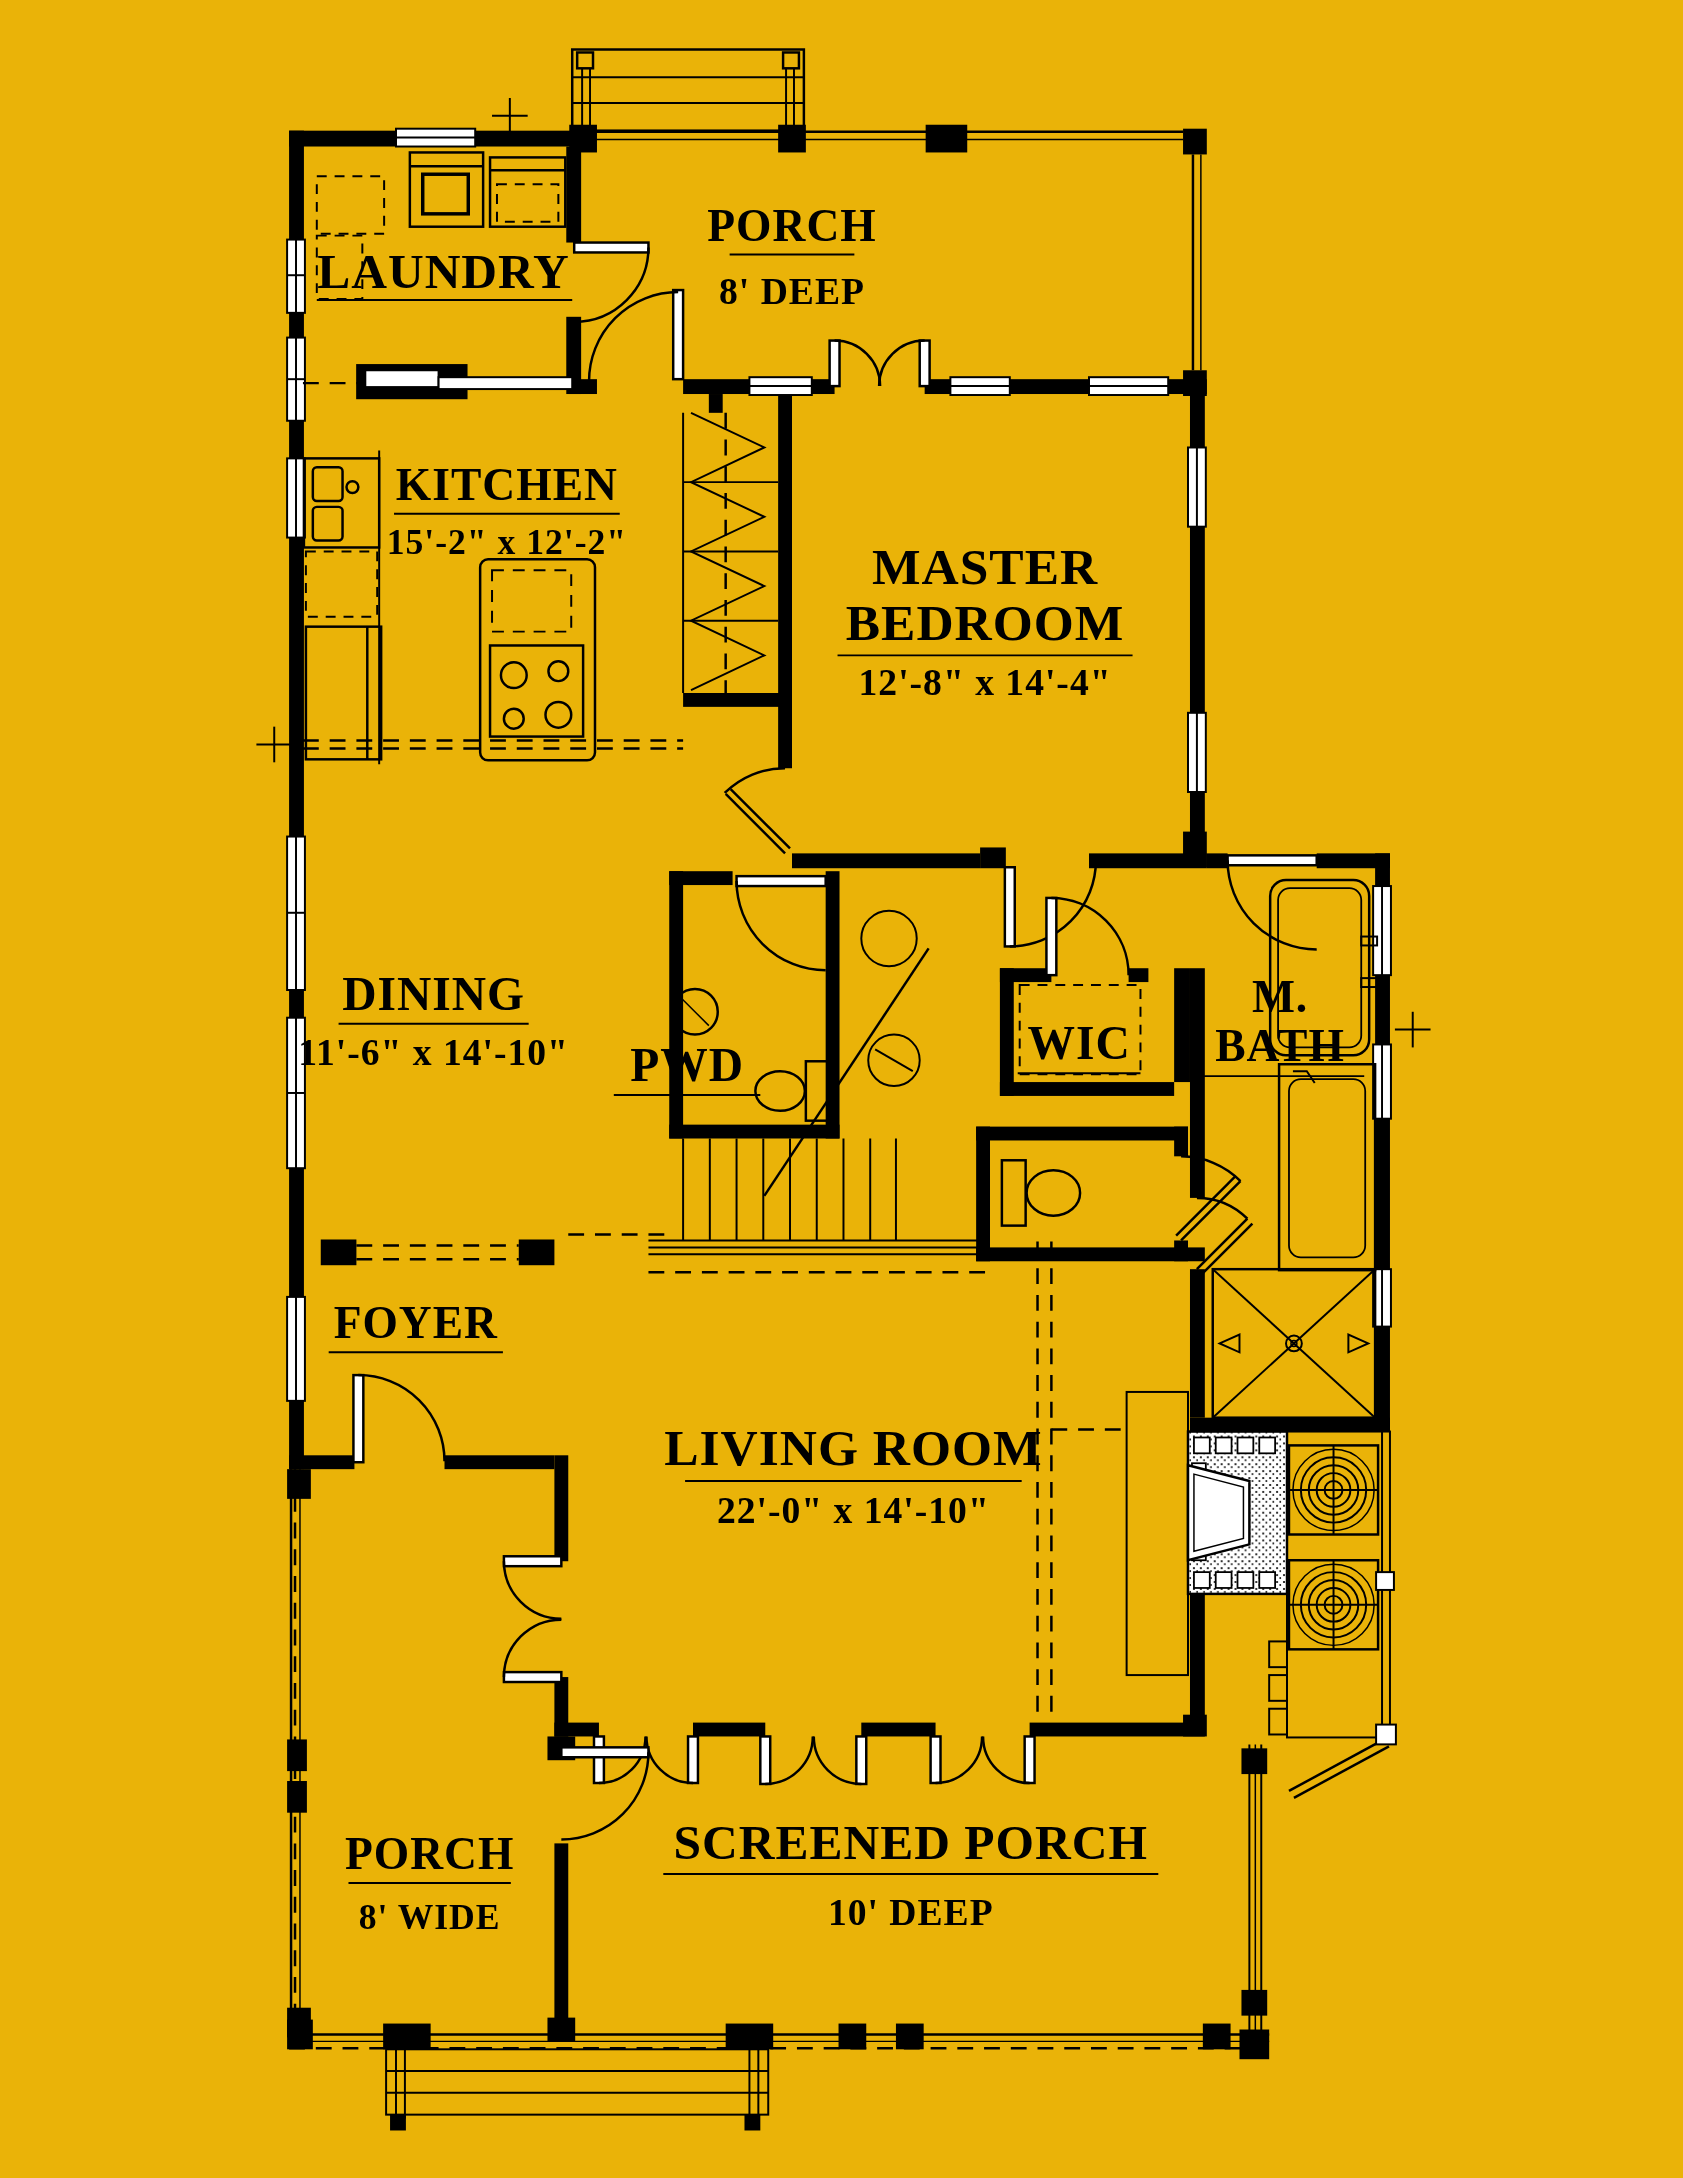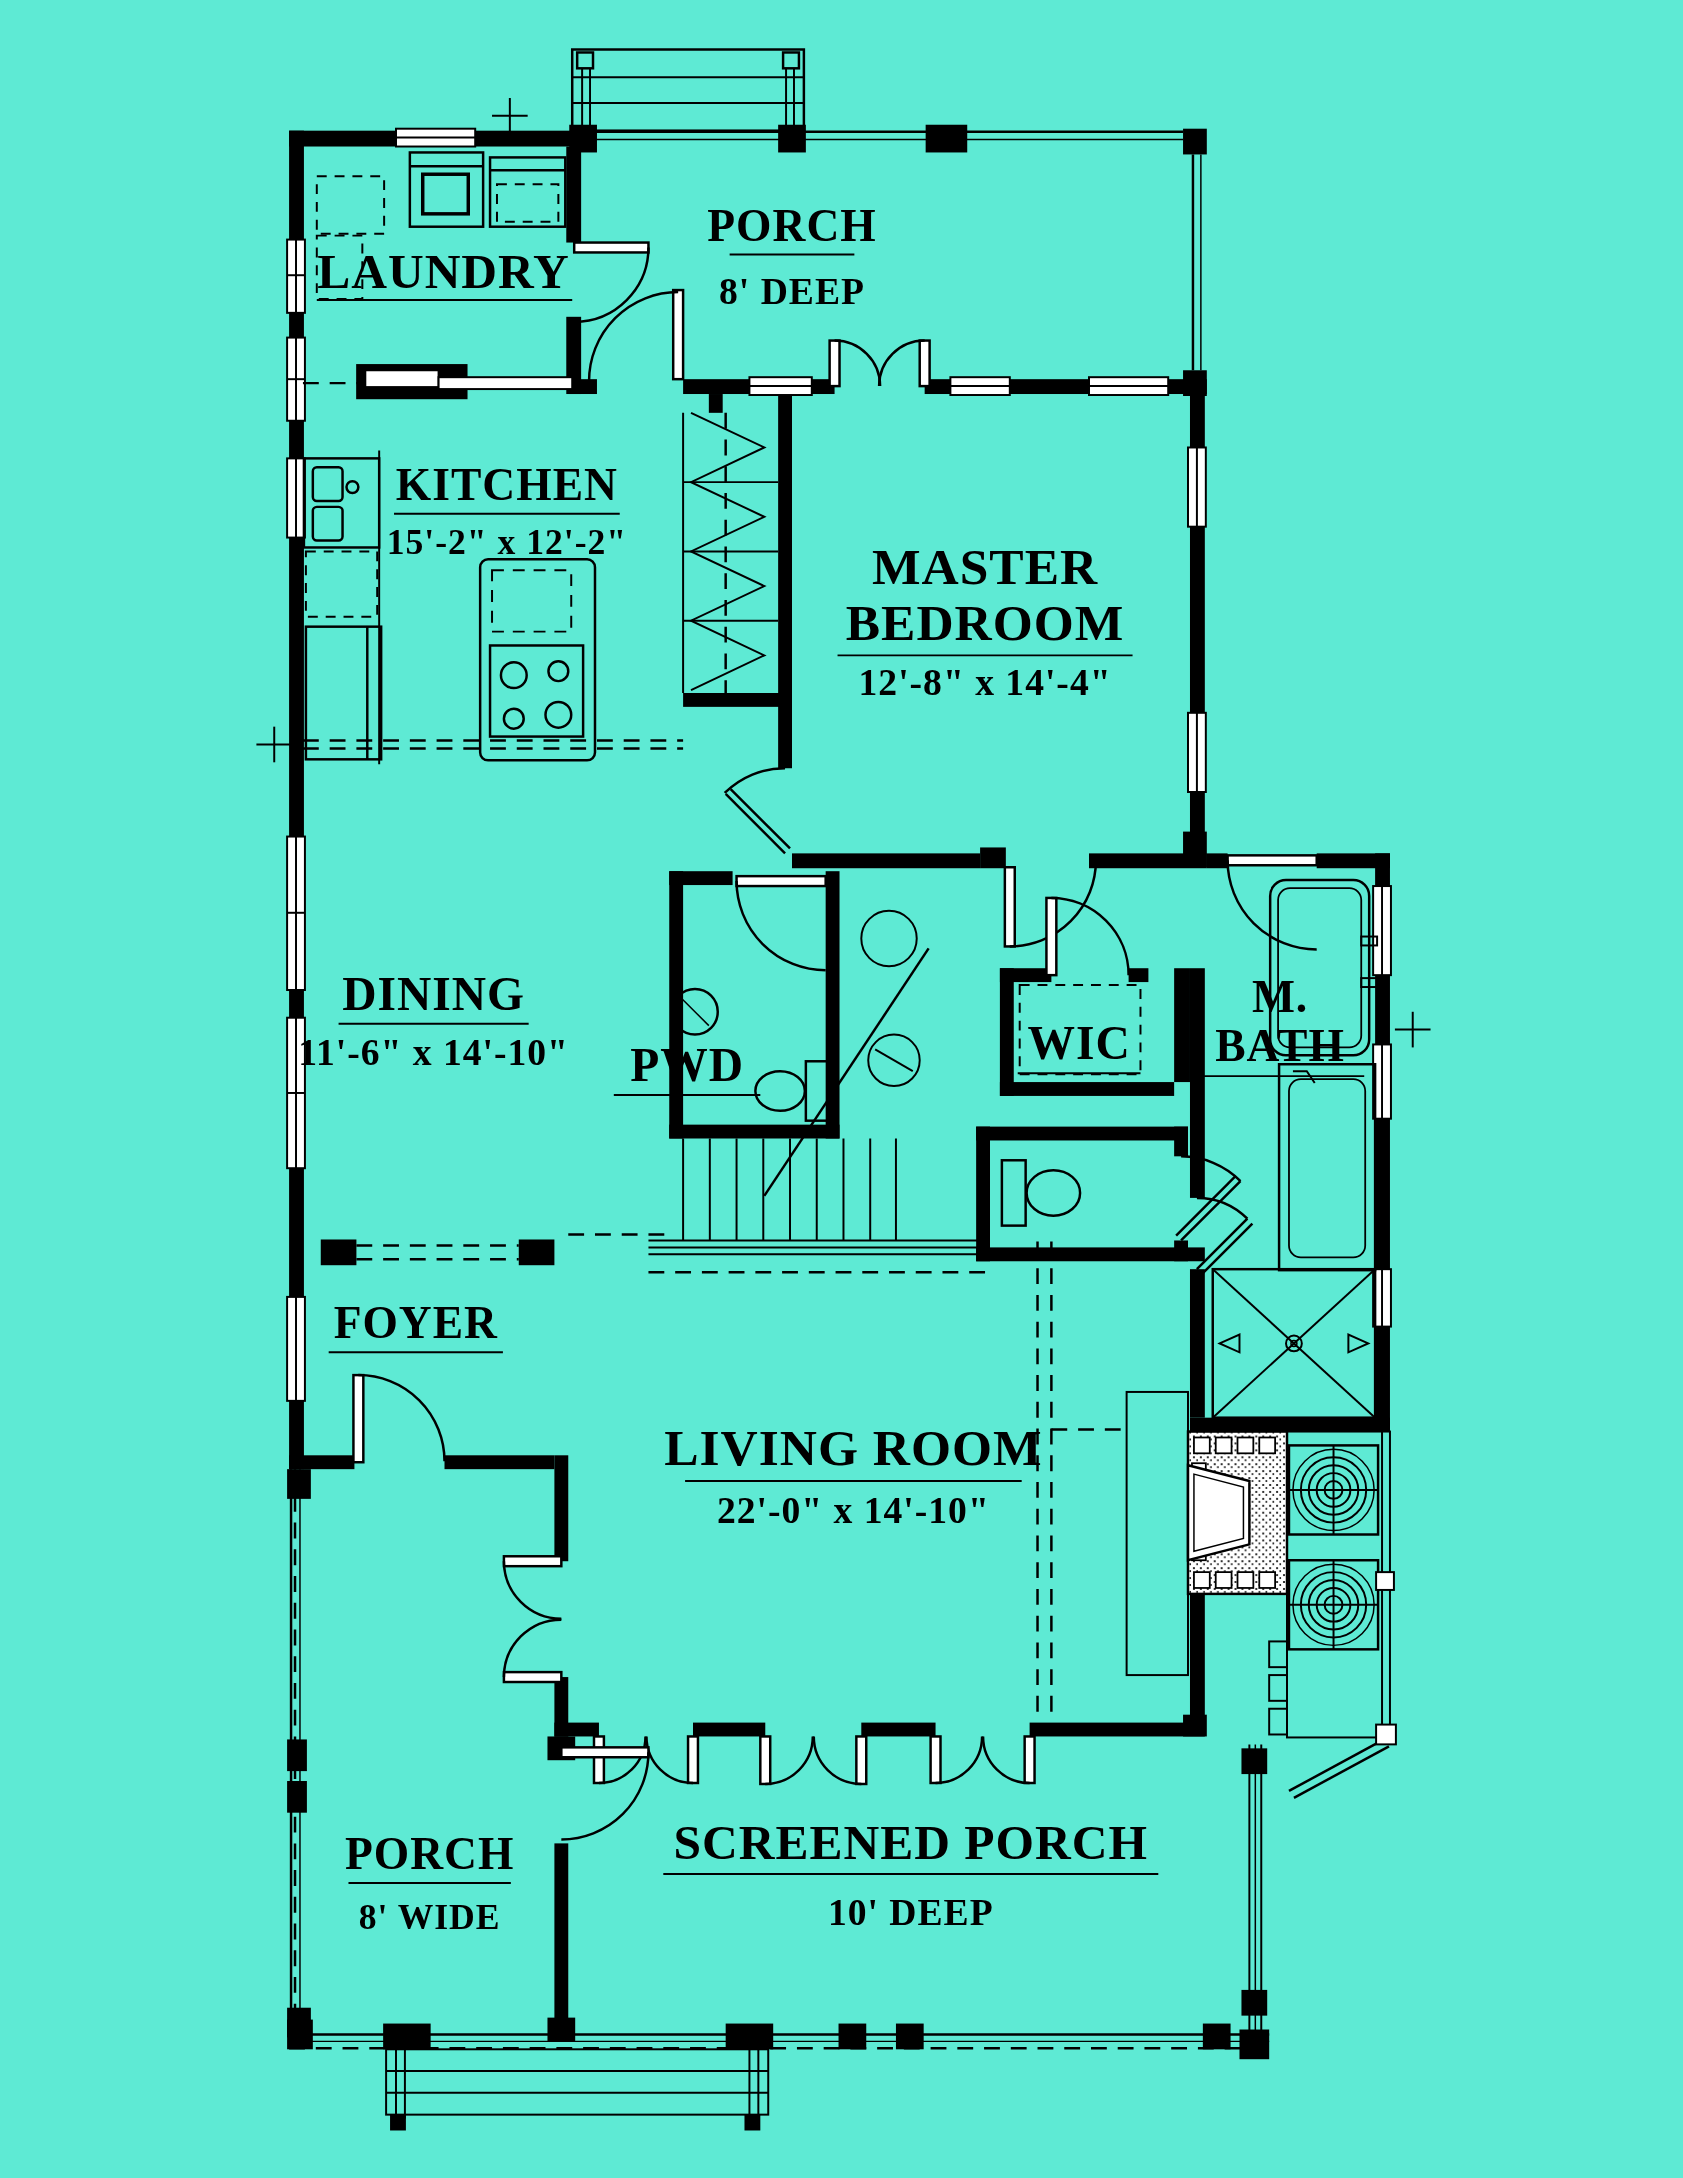--- a/index.html
+++ b/index.html
@@ -1,16 +1,16 @@
 <!DOCTYPE html>
 <html><head>
 <meta charset="utf-8">
 <style>
   html,body{margin:0;padding:0;background:#ffffff;}
-  .sheet{position:relative;width:1683px;height:2178px;background:#5eead4;overflow:hidden;
+  .sheet{position:relative;width:1683px;height:2178px;background:#eab308;overflow:hidden;
          font-family:"Liberation Serif", serif;}
   svg{display:block}
   .lbl{font-family:"Liberation Serif", serif;font-weight:bold;fill:#000;letter-spacing:1px;}
   .dims{font-family:"Liberation Serif", serif;font-weight:bold;fill:#000;letter-spacing:1px;}
 </style>
 </head>
 <body>
 
 <div class="sheet">
 <svg width="1683" height="2178" viewBox="0 0 1700 2200">

